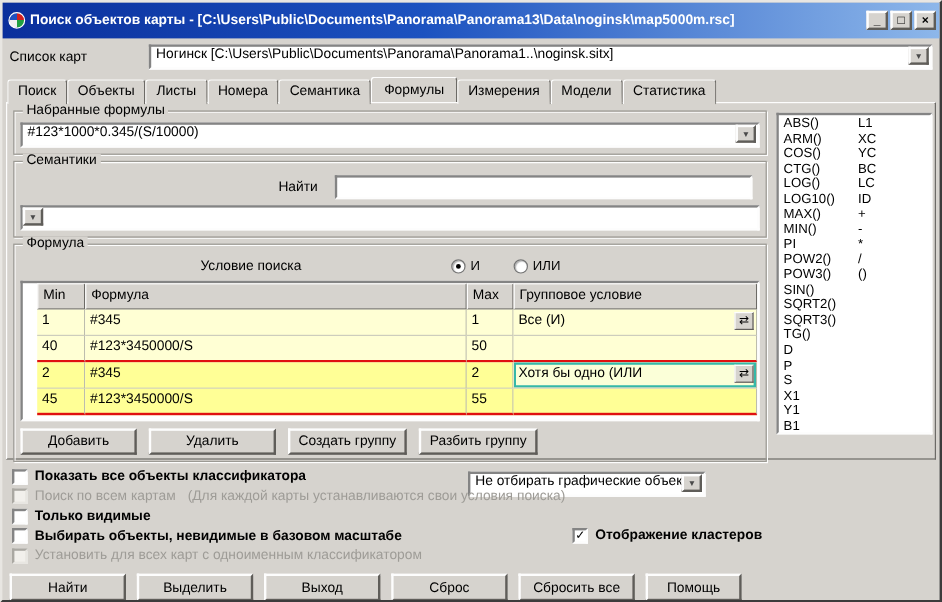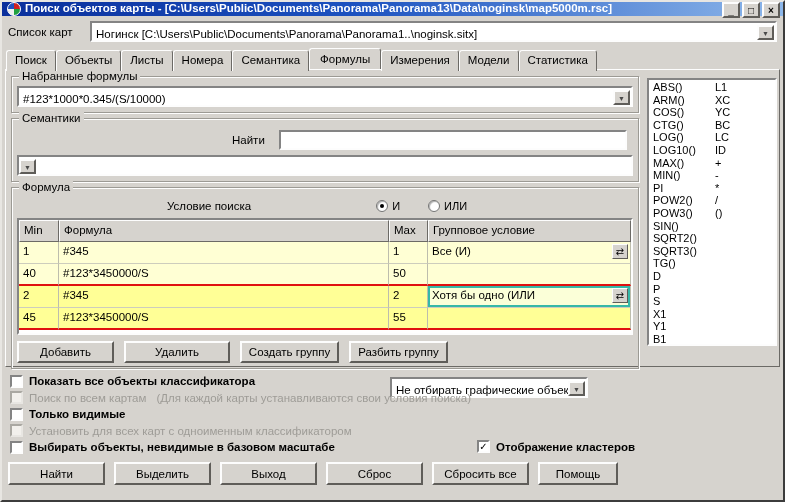--- a/index.html
+++ b/index.html
@@ -3,39 +3,39 @@
 <meta charset="utf-8">
 <style>
   * { margin:0; padding:0; box-sizing:border-box; font-family:"Liberation Sans", sans-serif; }
   html,body { background:#9a9a9a; }
   .window {
     width:785px; height:502px; background:#d6d3ce; position:relative;
     border:2px solid; border-color:#e8e6e2 #3c3c3c #3c3c3c #e8e6e2;
     box-shadow:0 0 0 1px #6b6b6b; overflow:hidden; font-size:11px; color:#000;
   }
   
-  .titlebar { height:14px; display:flex; padding:0 3px;
+  .titlebar { height:30px; display:flex; align-items:center; padding:0 3px;
     background:linear-gradient(90deg,#0a2f9c 0%, #1c52c0 45%, #8db7ea 100%); }
   .app-icon { width:14px; height:14px; border-radius:50%; flex:0 0 auto; margin:0 4px 0 2px;
     background:conic-gradient(#d02020 0 25%, #20a040 25% 50%, #f0f0f0 50% 75%, #2050c0 75%);
     border:1px solid #fff; }
   .title-text { color:#fff; font-weight:bold; font-size:11.5px; flex:1 1 auto;
     white-space:nowrap; overflow:hidden; }
   .winbtn { width:18px; height:16px; margin-left:2px; background:#d6d3ce; text-align:center;
     line-height:14px; font-size:10px; font-weight:bold; color:#000; cursor:default;
     border:2px solid; border-color:#fdfdfd #5f5d59 #5f5d59 #fdfdfd; }
   
   .sunken { background:#fff; border:2px solid; border-color:#848484 #fdfdfd #fdfdfd #848484; }
-  .combo { display:flex; align-items:flex-end; height:21px; }
+  .combo { display:flex; align-items:flex-start; height:21px; }
   .combo .val { flex:1 1 auto; padding:0 4px; white-space:nowrap; overflow:hidden; font-size:11.5px; }
   .combo-arrow { width:17px; height:15px; flex:0 0 auto; margin-right:1px; text-align:center;
     line-height:14px; font-size:7px; color:#4a4a4a; background:#d6d3ce;
     border:2px solid; border-color:#fdfdfd #5f5d59 #5f5d59 #fdfdfd; }
   
-  .maplist { display:flex; align-items:center; padding:5px 6px 4px 6px; }
+  .maplist { display:flex; align-items:center; padding:5px 6px 4px 6px;gap:34px; }
   .maplist .lbl { width:82px; flex:0 0 auto; font-size:11.5px; }
   .maplist .combo { flex:1 1 auto; }
   
   .tabs { display:flex; padding-left:4px; position:relative; z-index:2; margin-top:2px; }
   .tab { padding:3px 8px 2px 8px; margin-right:0; font-size:11.5px; background:#d6d3ce;
     border:1px solid; border-color:#fdfdfd #6c6a66 #6c6a66 #fdfdfd; border-bottom:none;
     border-top-left-radius:3px; border-top-right-radius:3px; position:relative; top:2px; }
   .tab.active { top:0; padding:4px 10px 4px 10px; z-index:3; }
   
   .tabpanel { position:relative; z-index:1; margin:0 3px; height:298px; background:#d6d3ce;
@@ -51,21 +51,21 @@
     background:#fff; border:2px solid; border-color:#848484 #fdfdfd #fdfdfd #848484; outline:none; }
   
   .cond-row { display:flex; align-items:center; height:17px; margin:0 0 4px 0; }
   .cond-row .clbl { margin-left:150px; font-size:11.5px; }
   .radio { width:12px; height:12px; border-radius:50%; background:#fff; margin:0 4px 0 0;
     border:1px solid #747474; box-shadow:inset 1px 1px 1px #b0b0b0; position:relative; }
   .radio.checked::after { content:""; position:absolute; left:3px; top:3px; width:4px; height:4px;
     border-radius:50%; background:#000; }
   .r1 { margin-left:125px; } .r2 { margin-left:28px; }
   .ftable { height:117px; background:#fff; border:2px solid; border-color:#848484 #fdfdfd #fdfdfd #848484;
-    overflow:hidden; font-size:11.5px; }
+    overflow:hidden; font-size:11.5px;padding-left:12px; }
   .trow { display:flex; height:22px; }
   .th { background:#d6d3ce; border:1px solid; border-color:#fdfdfd #6c6a66 #6c6a66 #fdfdfd;
     padding:3px 4px 0 4px; white-space:nowrap; overflow:hidden; }
   .td { padding:3px 4px 0 4px; border-right:1px solid #bdbdad; border-bottom:1px solid #cdcdbd;
     white-space:nowrap; overflow:hidden; position:relative; }
   .c-min { width:40px; flex:0 0 auto; }
   .c-for { flex:1 1 auto; }
   .c-max { width:39px; flex:0 0 auto; }
   .c-grp { width:203px; flex:0 0 auto; }
   .g1 .td { background:#ffffd4; }
@@ -310,31 +310,31 @@
     </div>
     <div class="optrow disabled">
       <span class="checkbox"></span>
       <span class="cb-label">Поиск по всем картам</span>
       <span class="note">(Для каждой карты устанавливаются свои условия поиска)</span>
     </div>
     <div class="optrow">
       <span class="checkbox"></span>
       <span class="cb-label">Только видимые</span>
     </div>
-    <div class="optrow disabled">
-      <span class="checkbox"></span>
-      <span class="cb-label">Установить для всех карт с одноименным классификатором</span>
-    </div>
     <div class="optrow">
       <span class="checkbox"></span>
       <span class="cb-label">Выбирать объекты, невидимые в базовом масштабе</span>
       <span class="clusters">
         <span class="checkbox">✓</span>
         <span class="cb-label">Отображение кластеров</span>
       </span>
+    </div>
+    <div class="optrow disabled">
+      <span class="checkbox"></span>
+      <span class="cb-label">Установить для всех карт с одноименным классификатором</span>
     </div>
   </div>
 
   <div class="bottom">
     <span class="dlg-btn b96">Найти</span>
     <span class="dlg-btn b96">Выделить</span>
     <span class="dlg-btn b96">Выход</span>
     <span class="dlg-btn b96">Сброс</span>
     <span class="dlg-btn b96">Сбросить все</span>
     <span class="dlg-btn b80">Помощь</span>

